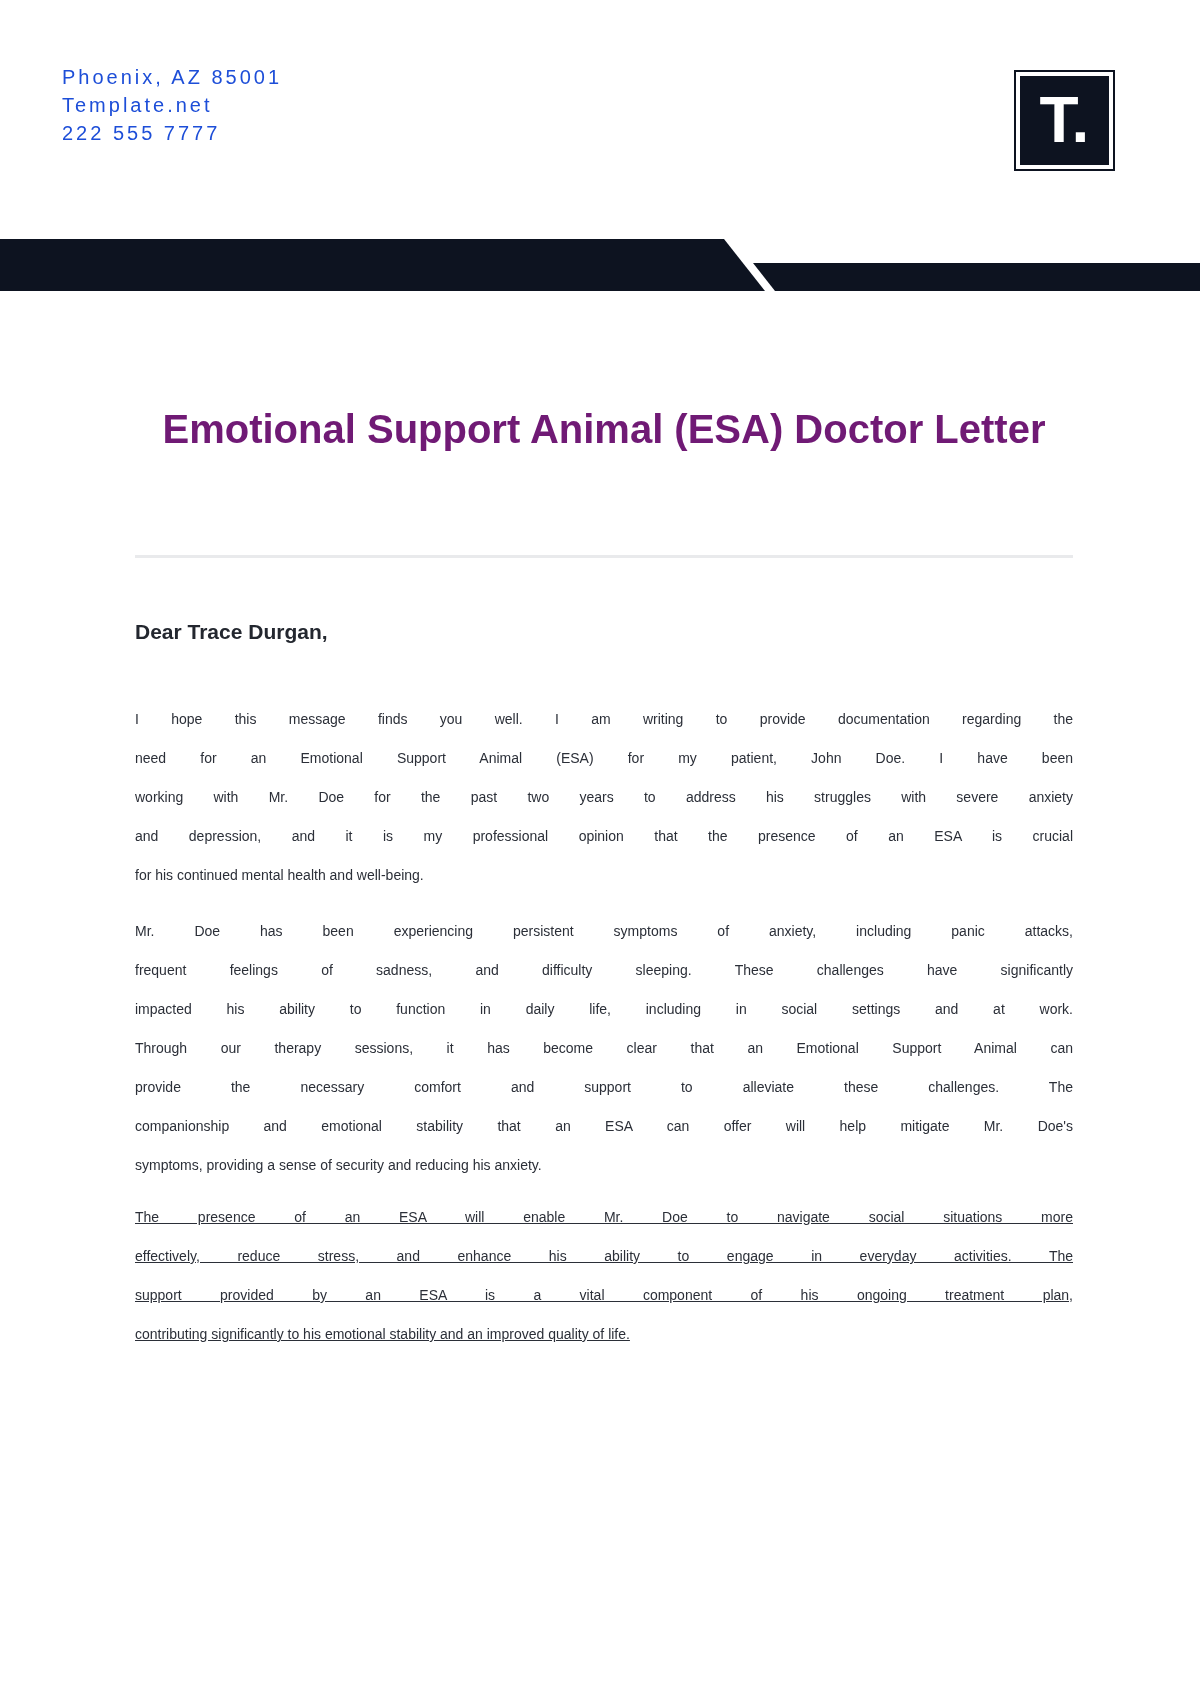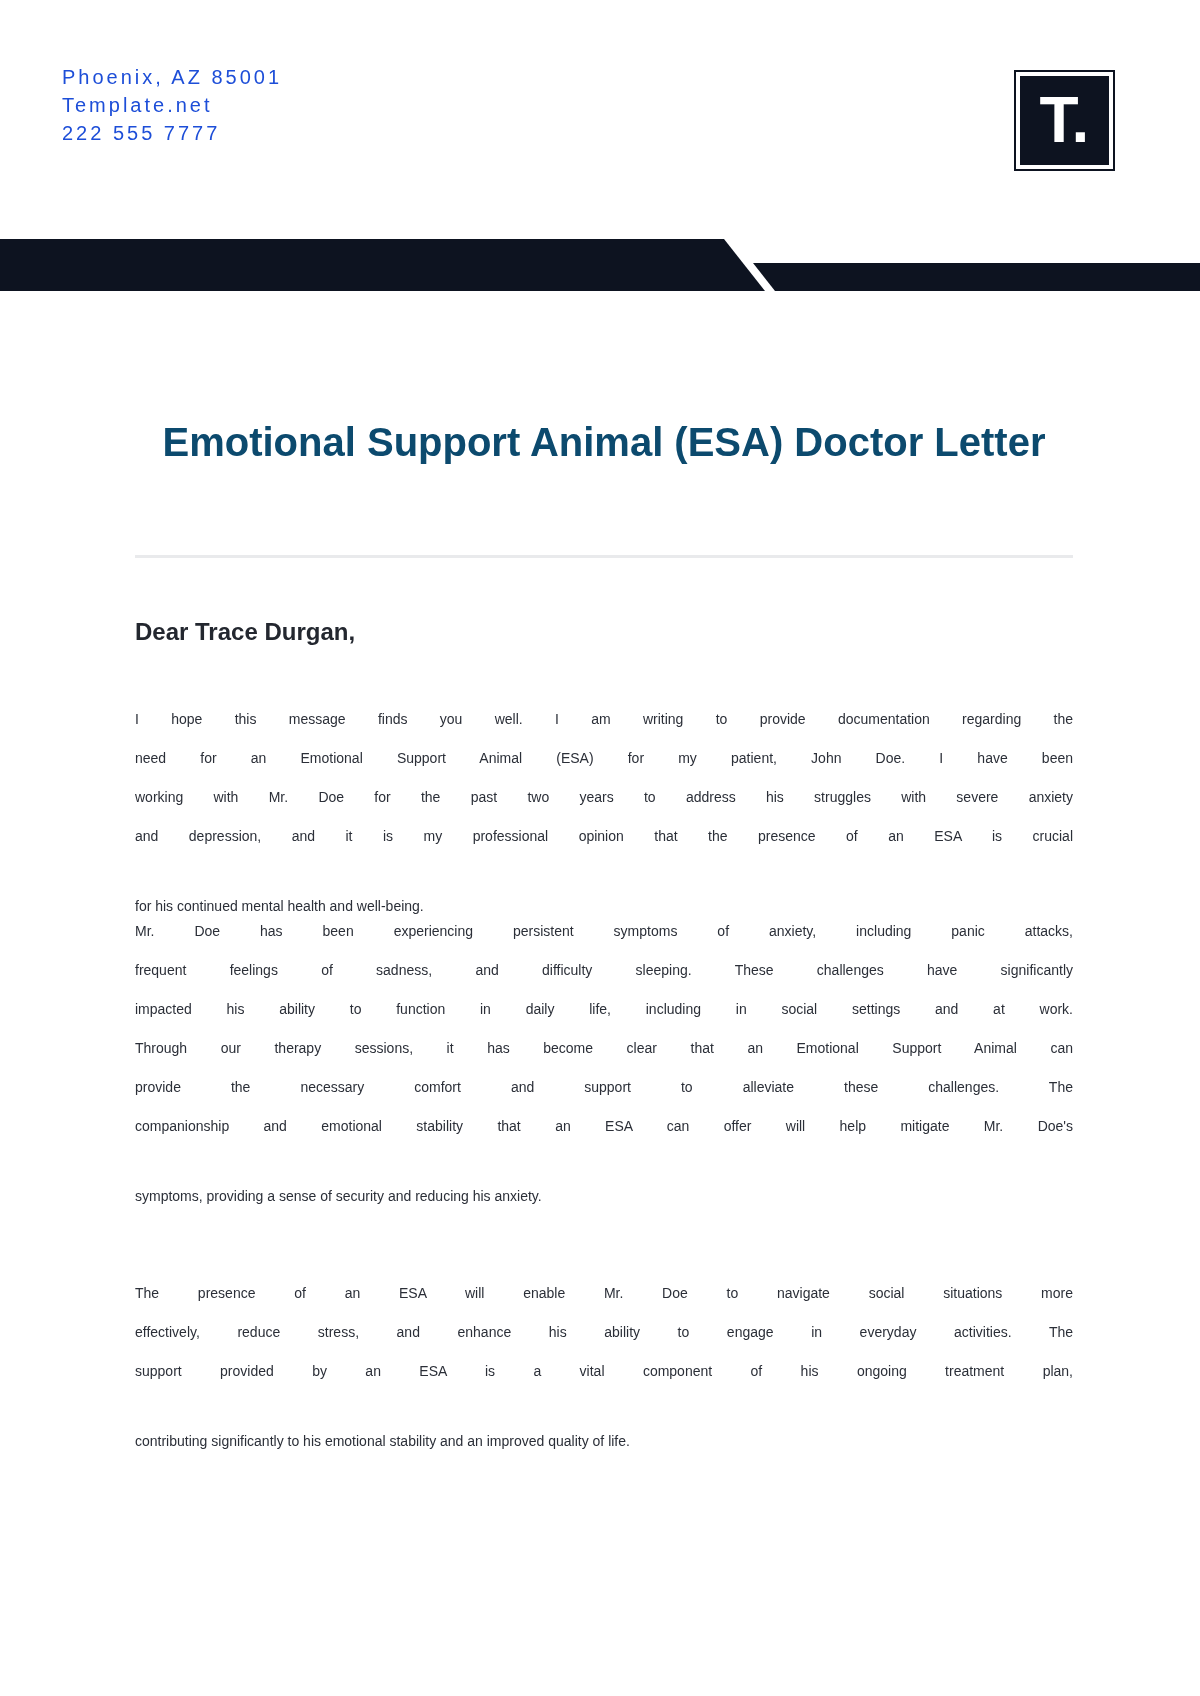--- a/index.html
+++ b/index.html
@@ -76,22 +76,22 @@
   .title {
     position: absolute;
     left: 135px;
     top: 401px;
     width: 938px;
     text-align: center;
   }
   .title-text {
     display: inline-block;
     max-width: 900px;
-    margin: 13px auto;
-    color: #0c4a6e;
+    margin: 0 auto;
+    color: #701a75;
     font-size: 40px;
     font-weight: 700;
     line-height: 57px;
   }
 
   
   .divider {
     position: absolute;
     left: 135px;
     top: 555px;
@@ -100,43 +100,42 @@
     background: #e9eaec;
   }
 
   
   .greeting {
     position: absolute;
     left: 135px;
     top: 617px;
     width: 938px;
     color: #23272f;
-    font-size: 24px;
+    font-size: 21px;
     font-weight: 700;
     line-height: 30px;
   }
   .para {
     position: absolute;
     left: 135px;
     width: 938px;
     color: #2b2f38;
     font-size: 14px;
   }
   .para .line {
     line-height: 39px;
     text-align: justify;
     text-align-last: justify;
   }
   .para .line:last-child {
     text-align-last: left;
-    margin-top: 31px;
   }
   .para-1 { top: 700px; }
   .para-2 { top: 912px; }
-  .para-3 { top: 1274px; }
+  .para-3 { top: 1198px; text-decoration: underline; }
 </style>
 </head>
 <body>
 
 <div class="page">
 
   <div class="contact">
       <div class="contact-line">Phoenix, AZ 85001</div>
       <div class="contact-line">Template.net</div>
       <div class="contact-line">222 555 7777</div>

